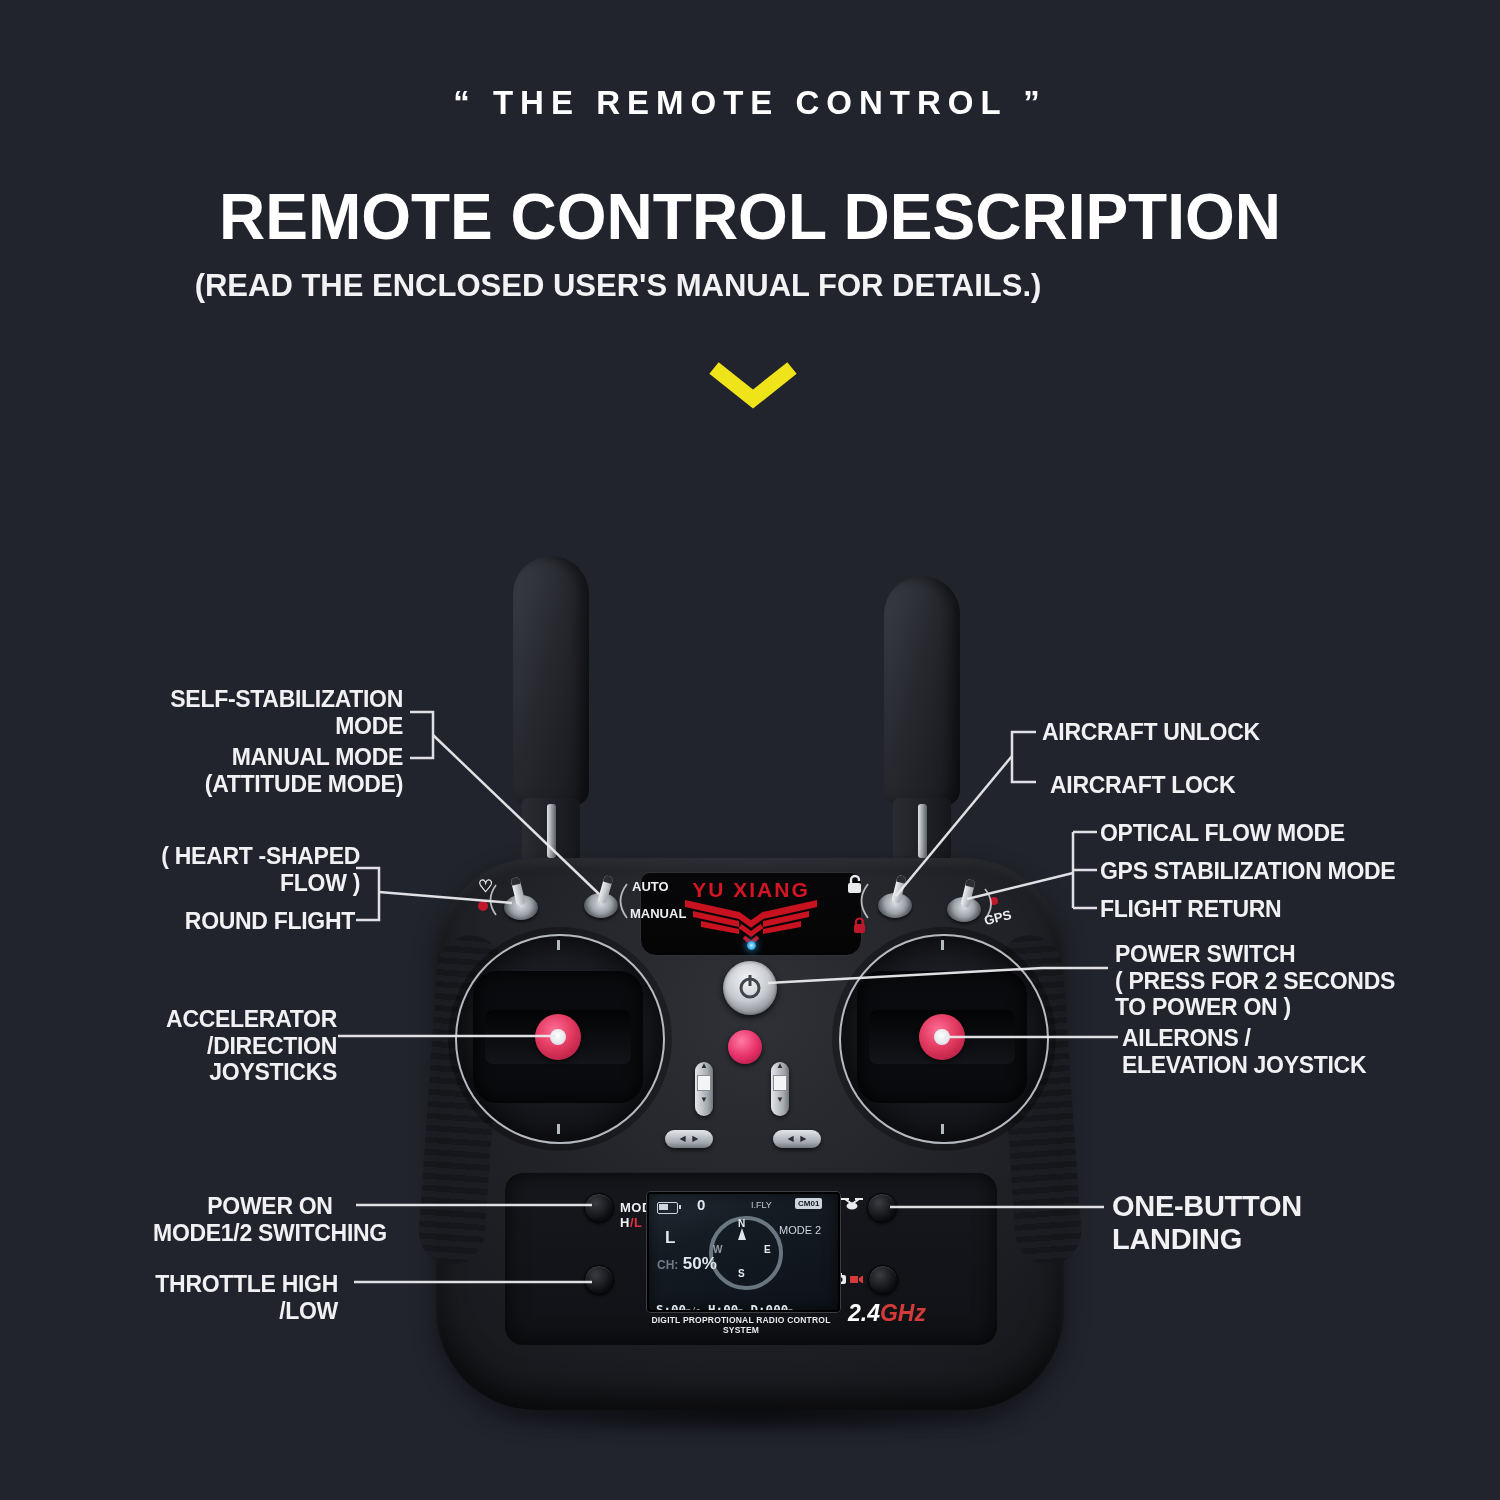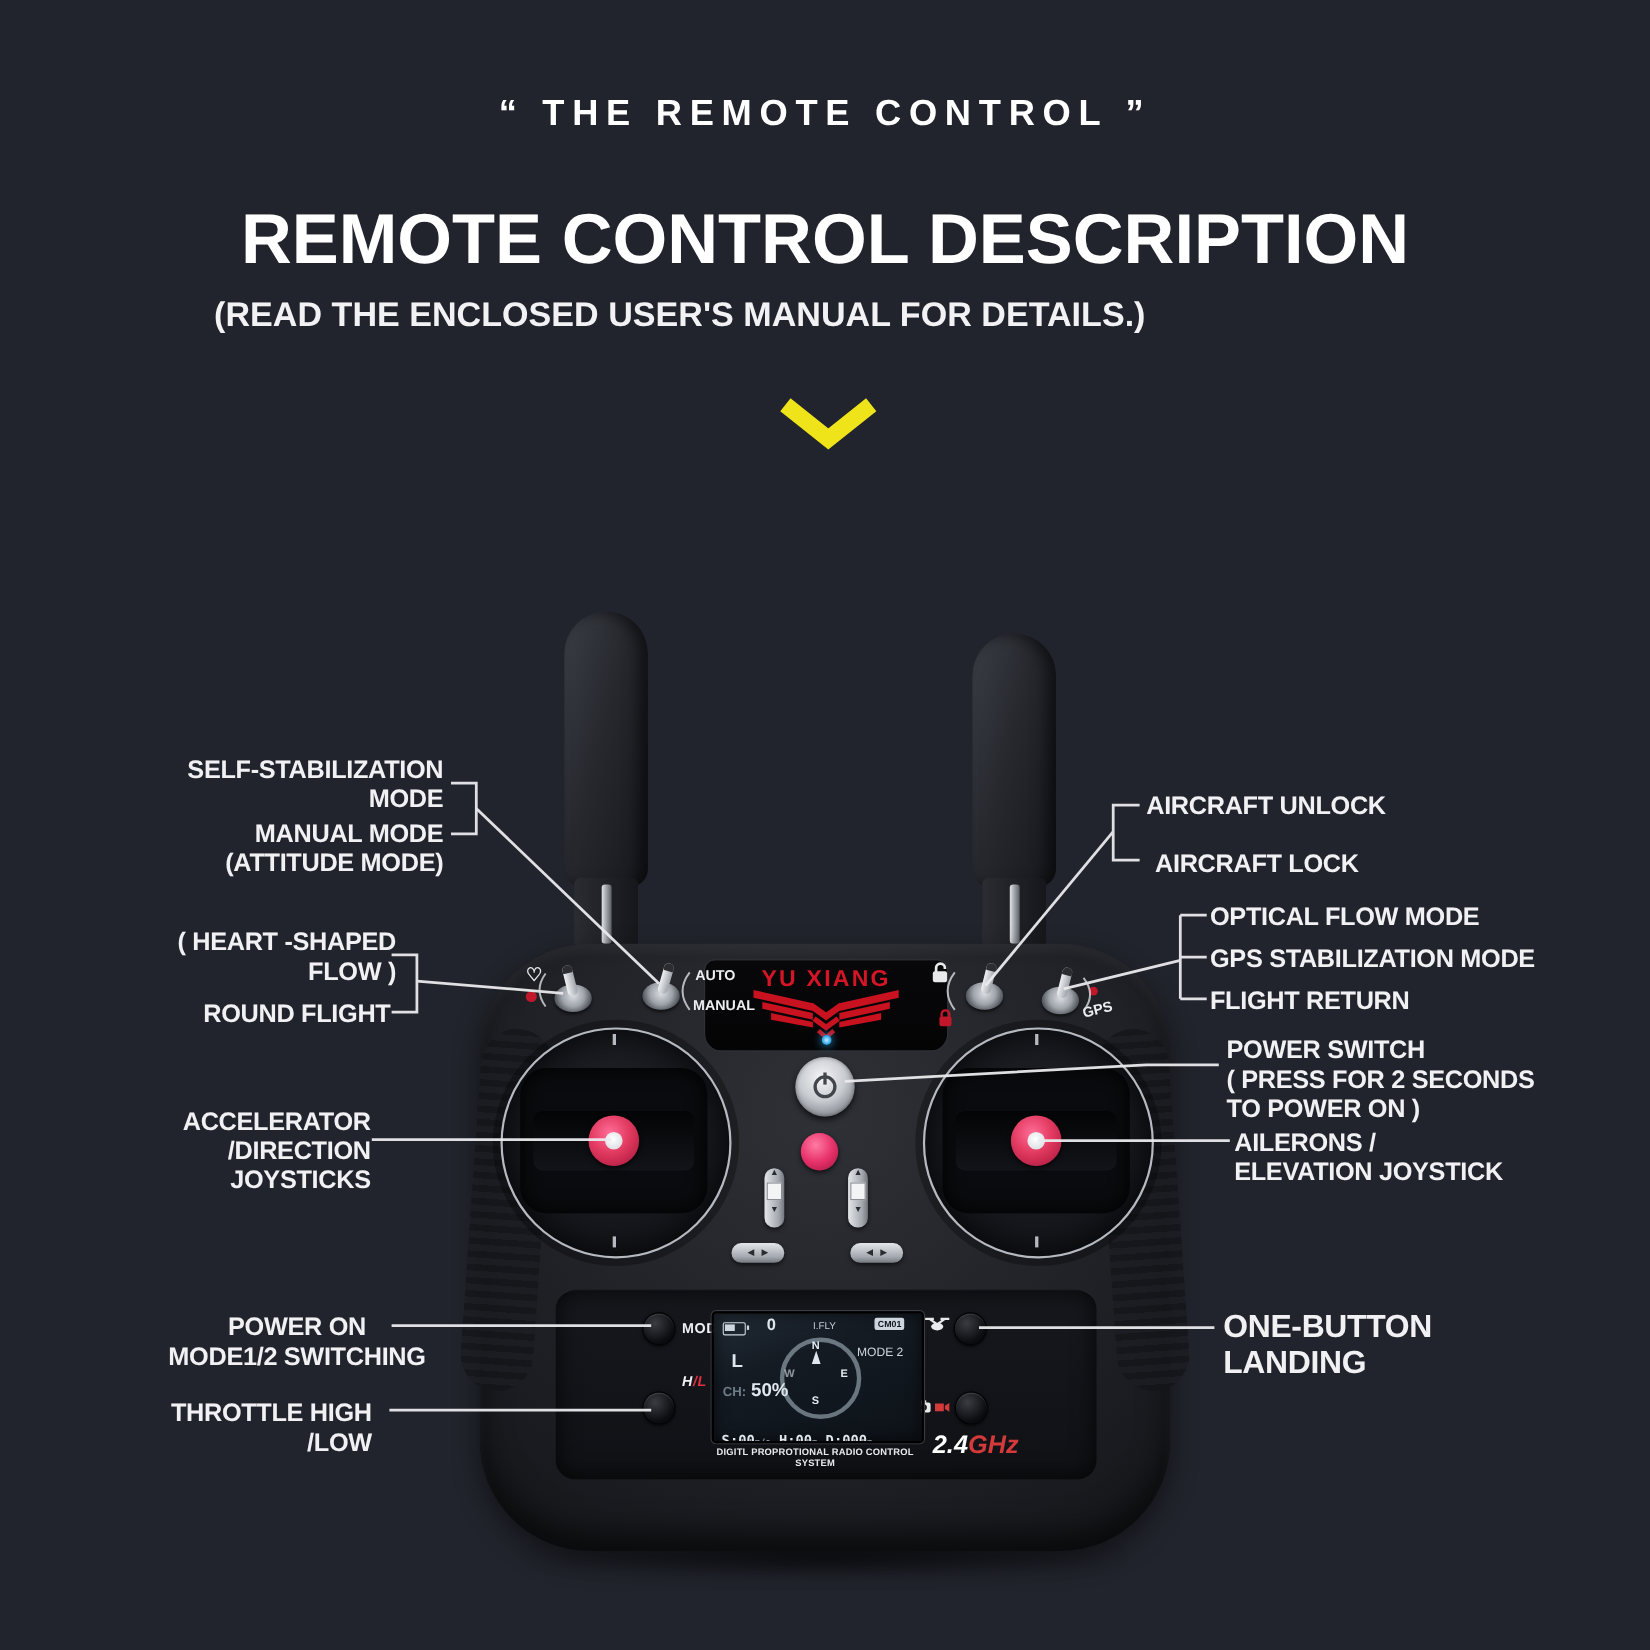--- a/index.html
+++ b/index.html
@@ -211,42 +211,42 @@
       <div class="stick-well" style="left:16px;top:35px;">
         <div class="stick-slot" style="left:12px;top:39px;"></div>
       </div>
       <div class="stick-top" style="left:78px;top:78px;"></div>
     </div>
 
     <div class="face-recess"></div>
     <div class="clover" style="left:584px;top:1193px;"></div>
     <div class="panel-txt" style="left:620px;top:1200px;">MODE</div>
     <div class="clover" style="left:584px;top:1265px;"></div>
-    <div class="panel-txt" style="left:620px;top:1248px;font-style:italic;">
+    <div class="panel-txt" style="left:620px;top:1215px;">
       <span>H</span><span style="color:#e03040;">/L</span>
     </div>
     <svg style="position:absolute;left:840px;top:1196px;" width="24" height="16">
       <path d="M1,3 H9 M15,3 H23" stroke="#e9eaec" stroke-width="2"></path>
       <path d="M5,3 L12,8 L19,3" stroke="#e9eaec" stroke-width="2" fill="none"></path>
       <ellipse cx="12" cy="10" rx="5.5" ry="3.5" fill="#e9eaec"></ellipse>
     </svg>
     <div class="clover" style="left:867px;top:1193px;"></div>
     <svg style="position:absolute;left:834px;top:1272px;" width="30" height="13">
       <rect x="0" y="3" width="12" height="9" rx="2" fill="#e9eaec"></rect>
       <rect x="3" y="1" width="5" height="3" fill="#e9eaec"></rect>
       <circle cx="6" cy="7.5" r="2.6" fill="#17181c"></circle>
       <path d="M16,4 h8 v7 h-8 z" fill="#d43a3a"></path>
       <path d="M25,6 l4,-2.5 v8 l-4,-2.5 z" fill="#d43a3a"></path>
     </svg>
     <div class="clover" style="left:868px;top:1265px;"></div>
 
     <div class="screen">
       <div class="battery"></div>
       <div class="scr" style="left:48px;top:2px;font-size:15px;font-weight:bold;">0</div>
-      <div class="scr" style="left:90px;top:6px;font-size:9px;color:#c3ccd4;">I.FLY</div>
+      <div class="scr" style="left:102px;top:6px;font-size:9px;color:#c3ccd4;">I.FLY</div>
       <div class="scr" style="left:146px;top:4px;font-size:8px;font-weight:bold;background:#cdd6de;color:#10151c;padding:1px 3px;border-radius:2px;">CM01</div>
       <div class="scr" style="left:16px;top:34px;font-size:17px;font-weight:bold;">L</div>
       <div class="scr" style="left:60px;top:22px;width:66px;height:66px;">
         <div class="compass-ring"></div>
         <div class="needle"></div>
         <div class="cmp" style="left:29px;top:2px;">N</div>
         <div class="cmp" style="left:55px;top:28px;">E</div>
         <div class="cmp" style="left:29px;top:52px;">S</div>
         <div class="cmp" style="left:4px;top:28px;opacity:.6;">W</div>
       </div>

